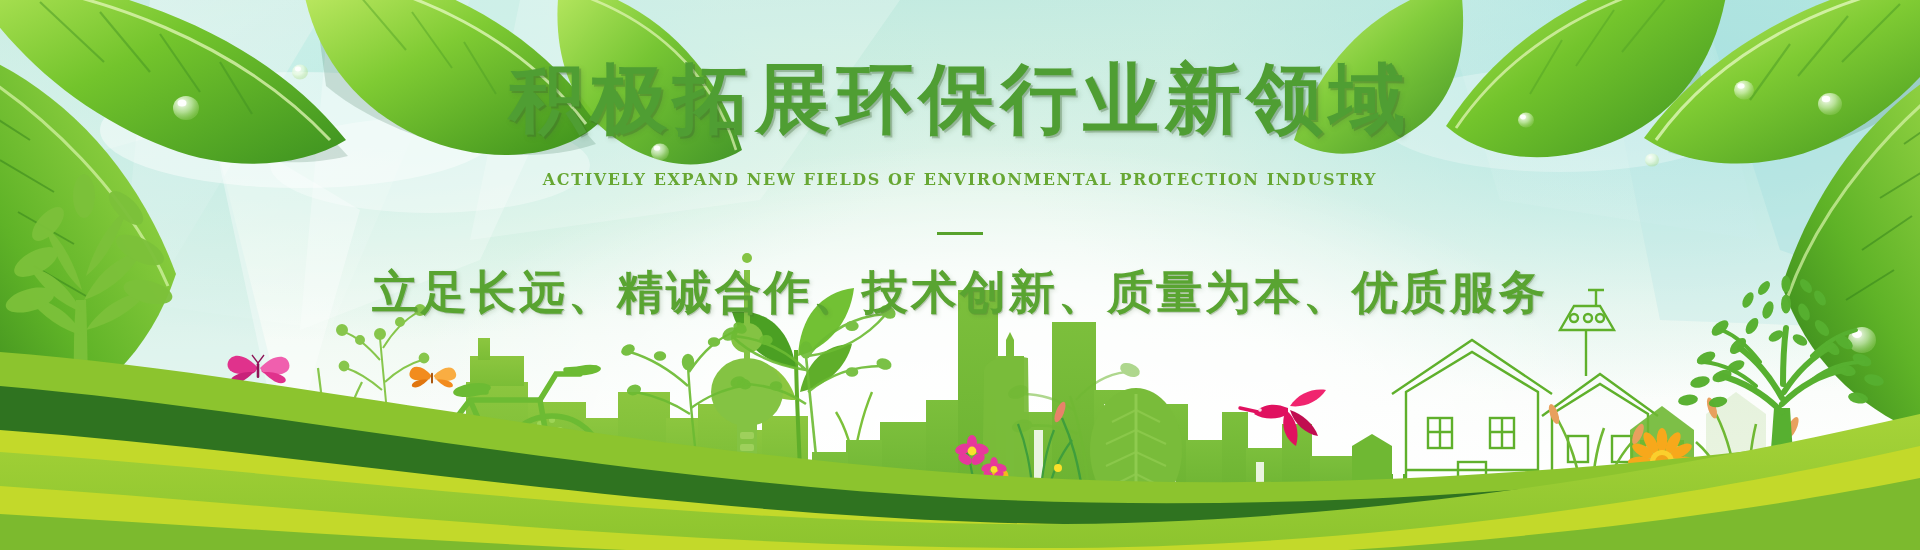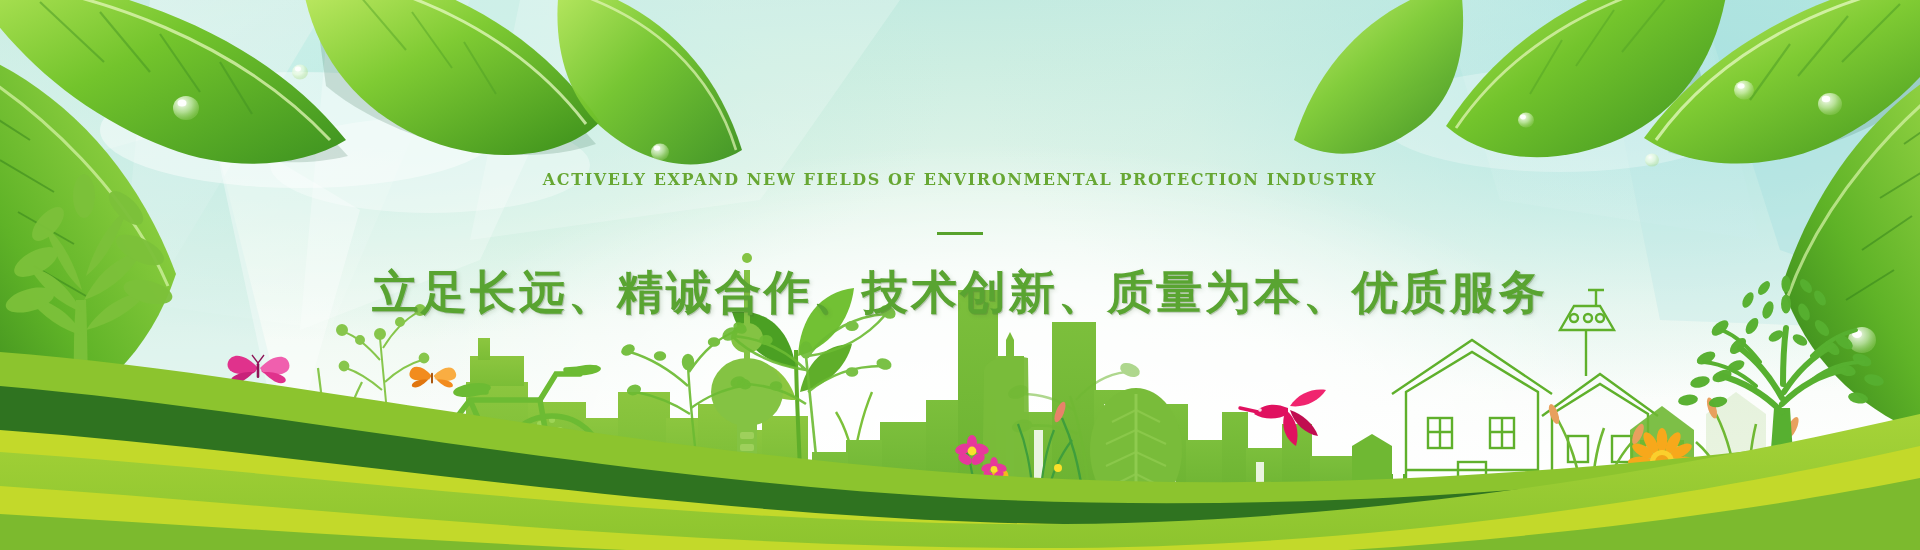--- a/index.html
+++ b/index.html
@@ -610,18 +610,19 @@
     </g>
 
     <g>
       <path d="M0,452 C300,472 640,520 1000,524 C1340,528 1660,474 1920,414 L1920,550 L0,550 Z" fill="url(#greenHill)"></path>
       <path d="M0,486 C320,508 660,546 1020,548 C1360,550 1680,500 1920,446 L1920,550 L0,550 Z" fill="#c3d92a"></path>
       <path d="M0,514 C340,534 680,560 1040,560 C1380,560 1700,522 1920,478 L1920,550 L0,550 Z" fill="#7cba2e"></path>
     </g>
   </svg>
 
   <div class="content">
+    <div class="title">积极拓展环保行业新领域</div>
     <div class="subtitle">ACTIVELY EXPAND NEW FIELDS OF ENVIRONMENTAL PROTECTION INDUSTRY</div>
     <div class="divider"></div>
     <div class="tagline">立足长远、精诚合作、技术创新、质量为本、优质服务</div>
   </div>
 
 </div>
 
 </body></html>

